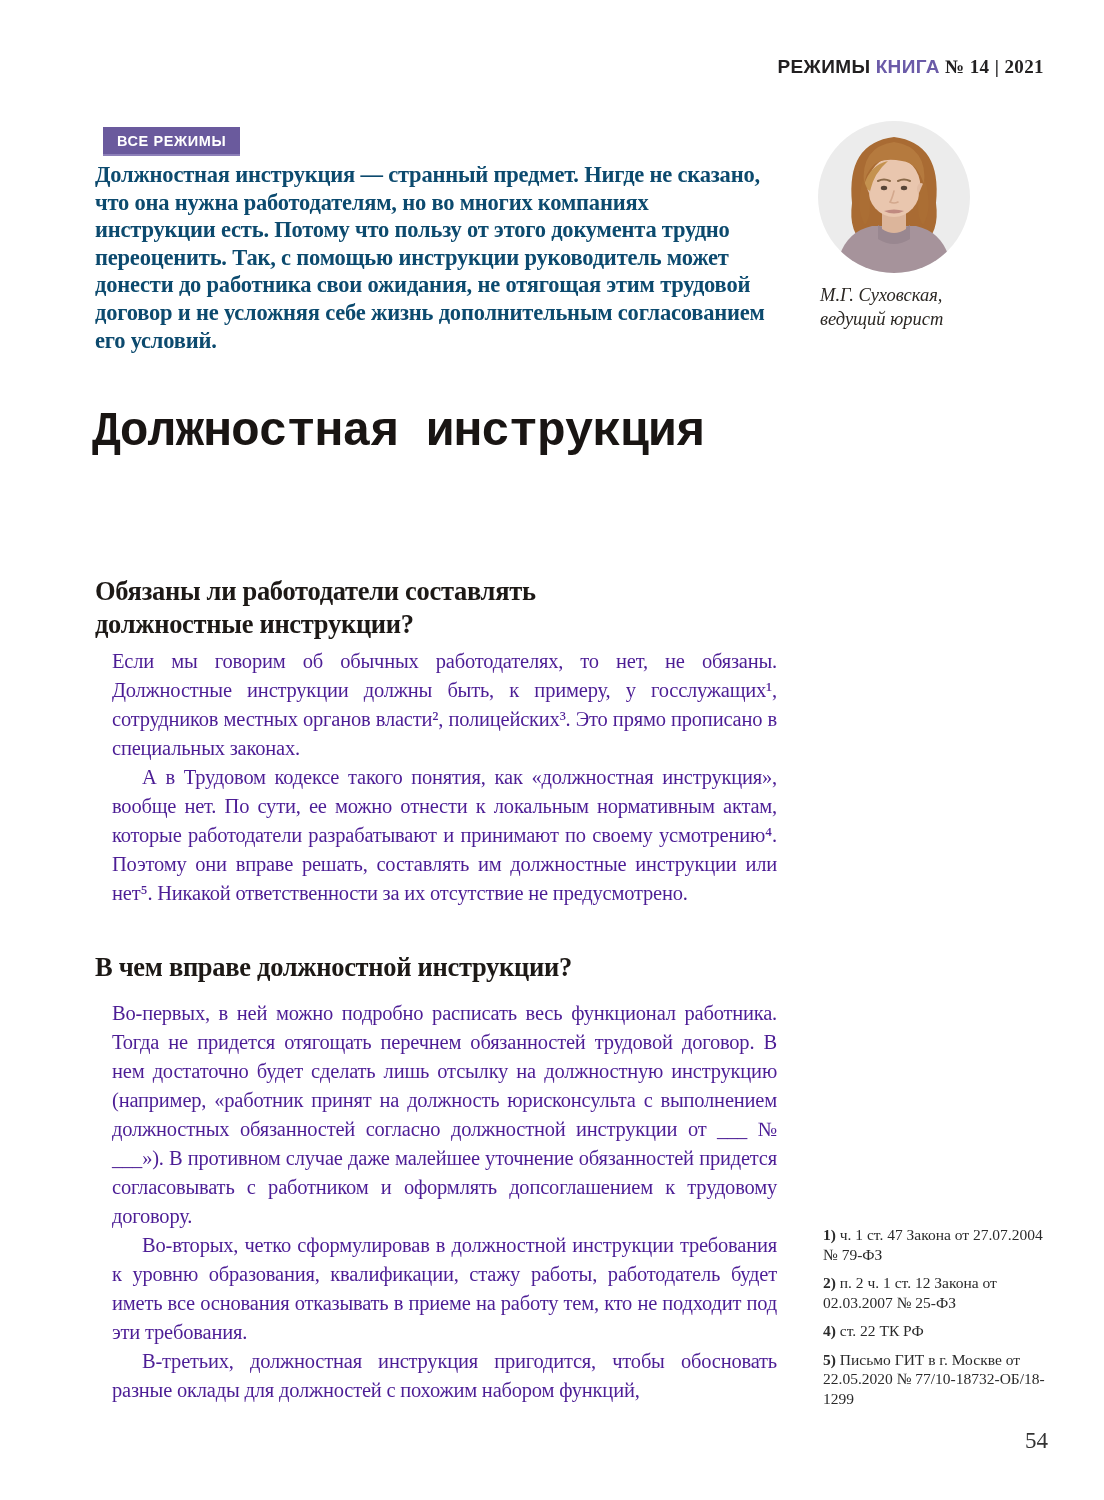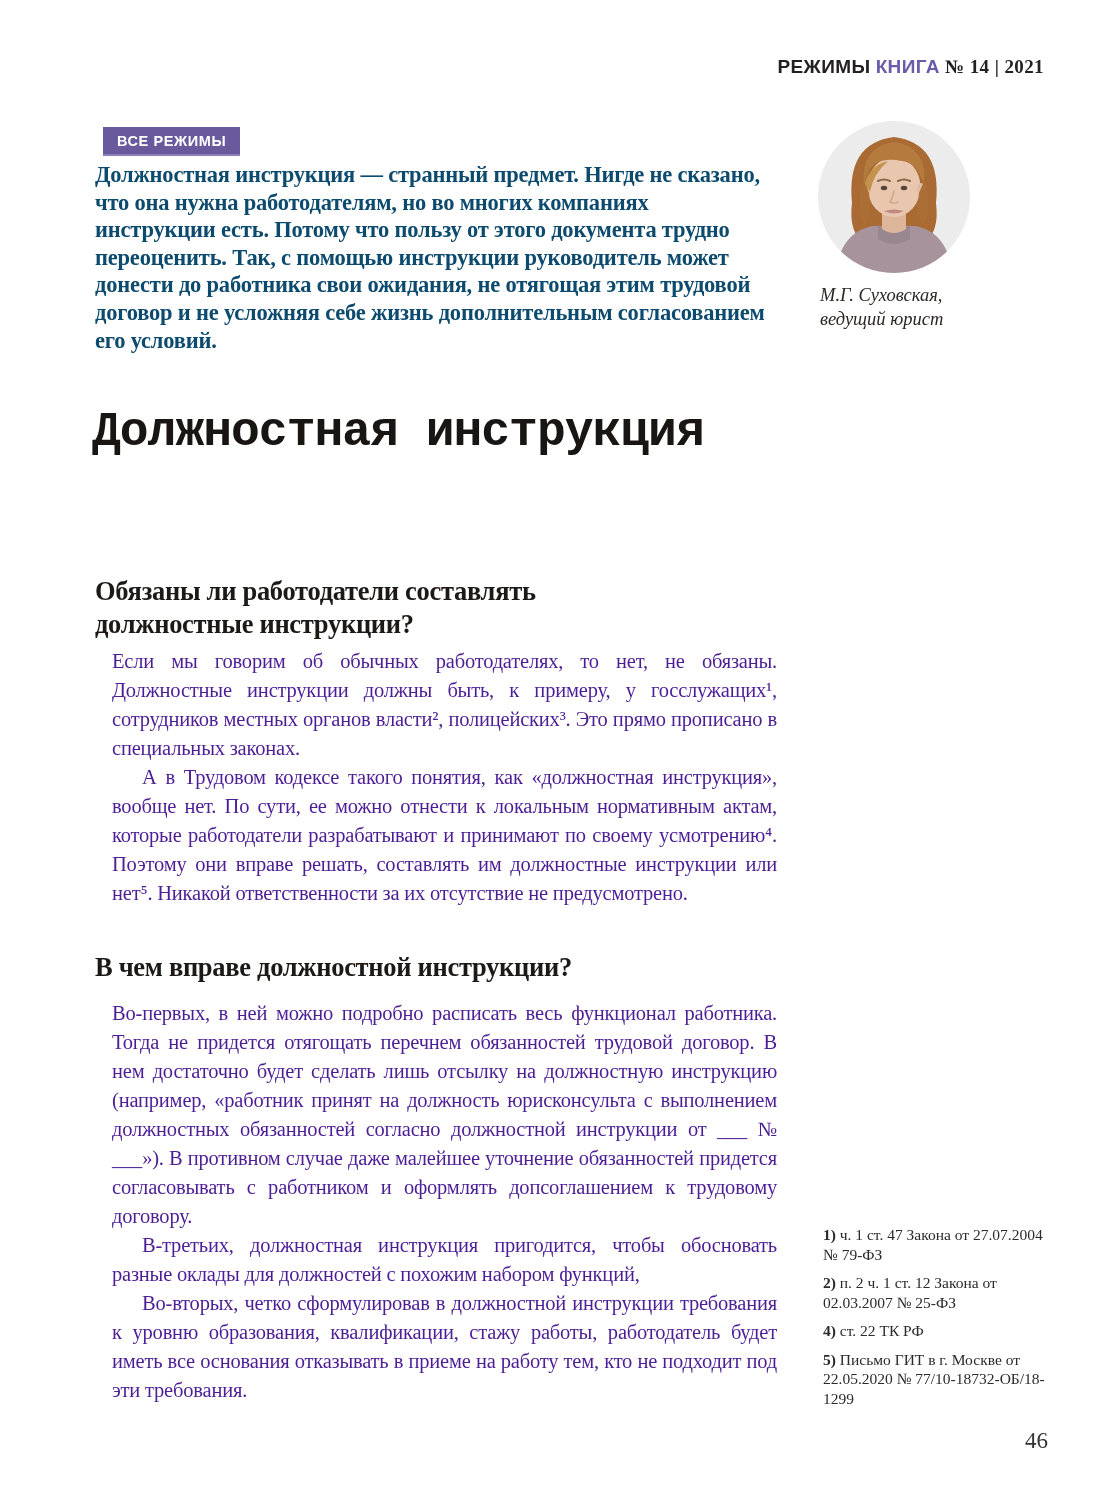--- a/index.html
+++ b/index.html
@@ -129,22 +129,22 @@
 
   <h2 class="h2 h2-1">Обязаны ли работодатели составлять должностные инструкции?</h2>
   <div class="copy copy-1">
     <p>Если мы говорим об обычных работодателях, то нет, не обязаны. Должностные инструкции должны быть, к примеру, у госслужащих¹, сотрудников местных органов власти², полицейских³. Это прямо прописано в специальных законах.</p>
     <p class="indent">А в Трудовом кодексе такого понятия, как «должностная инструкция», вообще нет. По сути, ее можно отнести к локальным нормативным актам, которые работодатели разрабатывают и принимают по своему усмотрению⁴. Поэтому они вправе решать, составлять им должностные инструкции или нет⁵. Никакой ответственности за их отсутствие не предусмотрено.</p>
   </div>
 
   <h2 class="h2 h2-2">В чем вправе должностной инструкции?</h2>
   <div class="copy copy-2">
     <p>Во-первых, в ней можно подробно расписать весь функционал работника. Тогда не придется отягощать перечнем обязанностей трудовой договор. В нем достаточно будет сделать лишь отсылку на должностную инструкцию (например, «работник принят на должность юрисконсульта с выполнением должностных обязанностей согласно должностной инструкции от ___ № ___»). В противном случае даже малейшее уточнение обязанностей придется согласовывать с работником и оформлять допсоглашением к трудовому договору.</p>
+    <p class="indent">Во-вторых, четко сформулировав в должностной инструкции требования к уровню образования, квалификации, стажу работы, работодатель будет иметь все основания отказывать в приеме на работу тем, кто не подходит под эти требования.</p>
     <p class="indent">В-третьих, должностная инструкция пригодится, чтобы обосновать разные оклады для должностей с похожим набором функций,</p>
-    <p class="indent">Во-вторых, четко сформулировав в должностной инструкции требования к уровню образования, квалификации, стажу работы, работодатель будет иметь все основания отказывать в приеме на работу тем, кто не подходит под эти требования.</p>
   </div>
 
   <div class="footnotes">
     <div class="fn">
       <b>1)</b>
       <span>ч. 1 ст. 47 Закона от 27.07.2004 № 79-ФЗ</span>
     </div>
     <div class="fn">
       <b>2)</b>
       <span>п. 2 ч. 1 ст. 12 Закона от 02.03.2007 № 25-ФЗ</span>
@@ -152,15 +152,15 @@
     <div class="fn">
       <b>4)</b>
       <span>ст. 22 ТК РФ</span>
     </div>
     <div class="fn">
       <b>5)</b>
       <span>Письмо ГИТ в г. Москве от 22.05.2020 № 77/10-18732-ОБ/18-1299</span>
     </div>
   </div>
 
-  <div class="folio">46</div>
+  <div class="folio">54</div>
 
 </div>
 
 </body></html>

